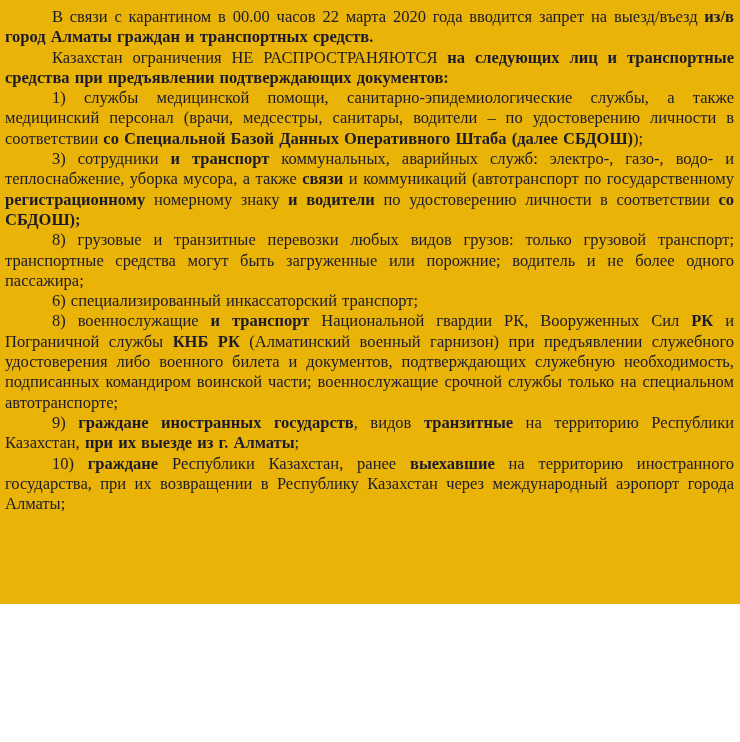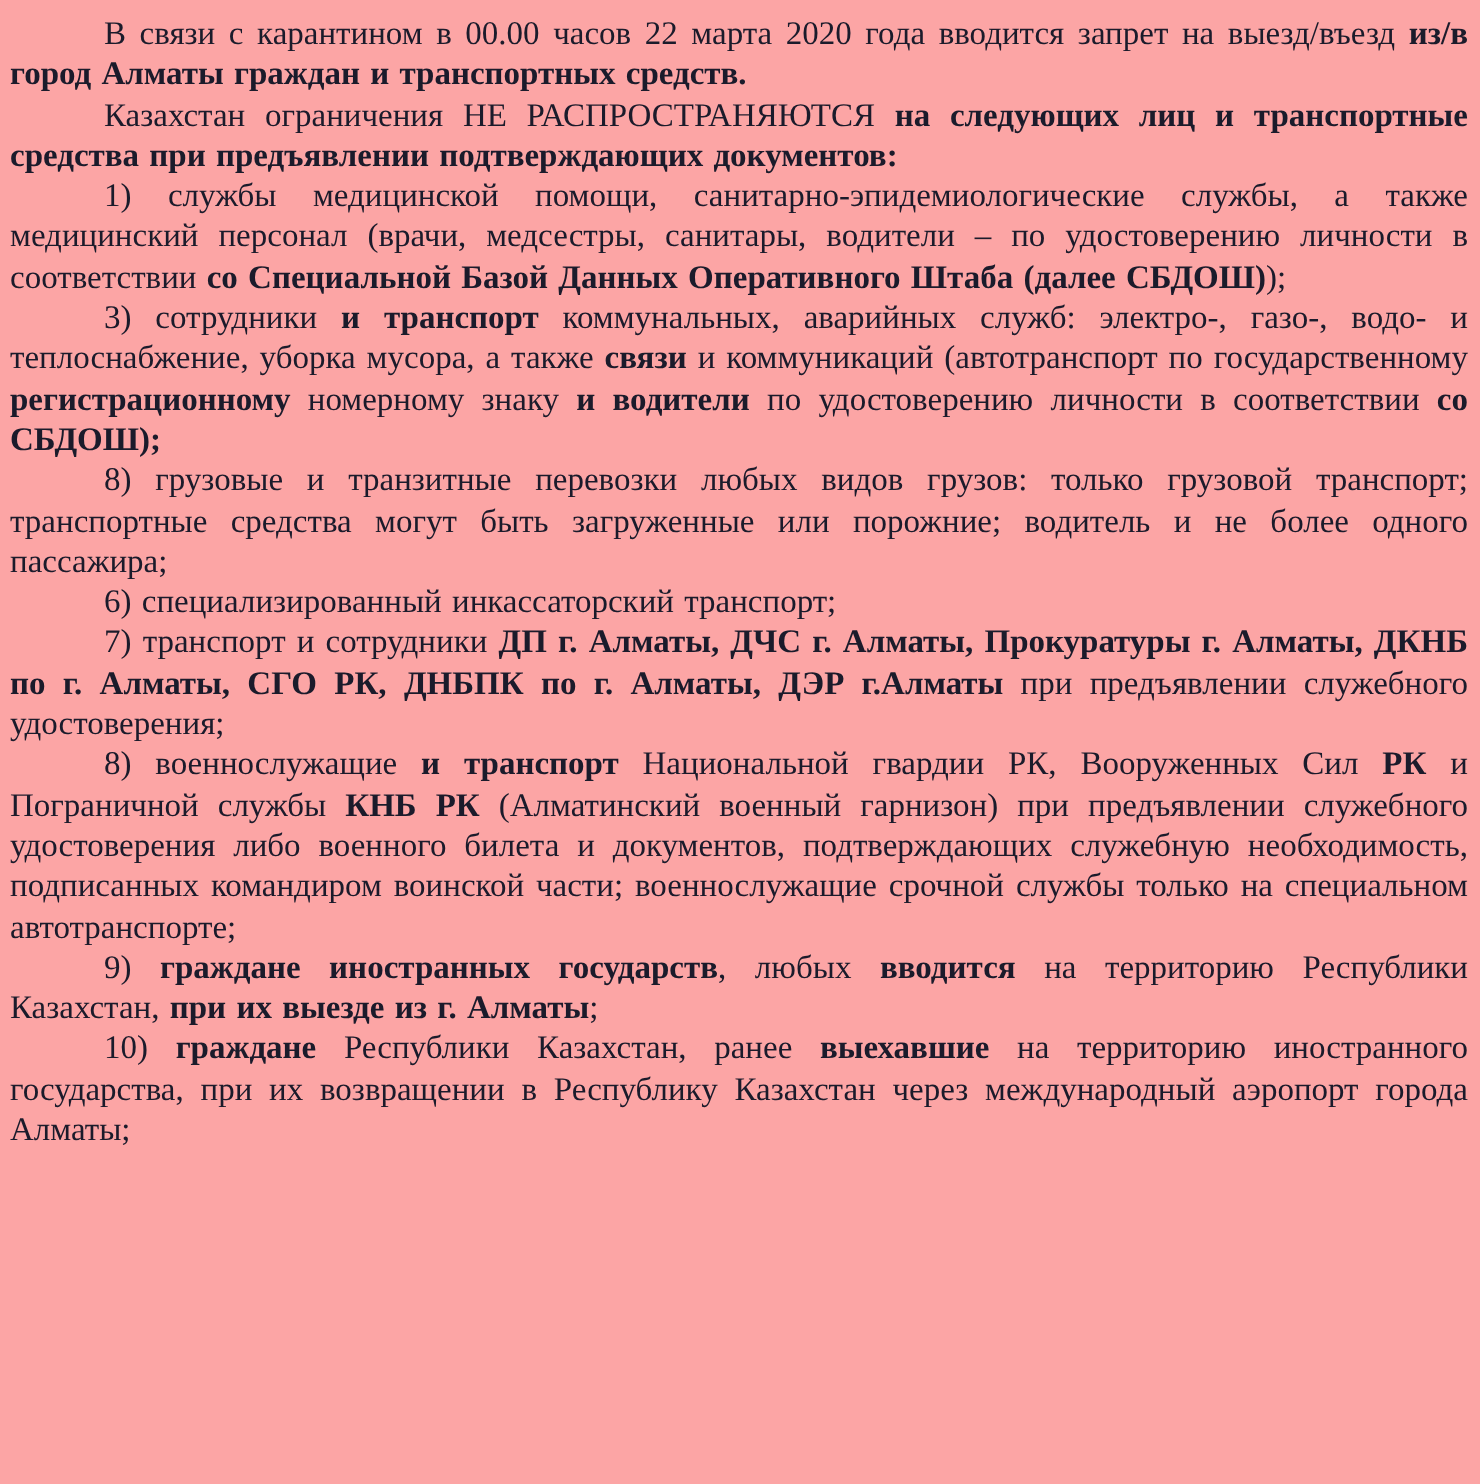--- a/index.html
+++ b/index.html
@@ -3,22 +3,22 @@
 <meta charset="utf-8">
 <style>
   html, body {
     margin: 0;
     padding: 0;
     background: #ffffff;
   }
   .page {
     position: relative;
     width: 740px;
-    height: 742px;
-    background: #fca5a5;
+    height: 604px;
+    background: #eab308;
     box-sizing: border-box;
     padding: 7px 6px 0 5px;
     overflow: hidden;
   }
   .doc {
     width: 100%;
   }
   p.para {
     margin: 0;
     padding: 0;
@@ -38,18 +38,17 @@
 <body>
 
 <div class="page">
   <div class="doc" id="doc-body">
       <p class="para"><span>В связи с карантином в 00.00 часов 22 марта 2020 года вводится запрет на выезд/въезд </span><span class="b">из/в город Алматы граждан и транспортных средств.</span></p>
       <p class="para"><span>Казахстан ограничения НЕ РАСПРОСТРАНЯЮТСЯ </span><span class="b">на следующих лиц и транспортные средства при предъявлении подтверждающих документов:</span></p>
       <p class="para"><span>1) службы медицинской помощи, санитарно-эпидемиологические службы, а также медицинский персонал (врачи, медсестры, санитары, водители – по удостоверению личности в соответствии </span><span class="b">со Специальной Базой Данных Оперативного Штаба (далее СБДОШ)</span><span>);</span></p>
       <p class="para"><span>3) сотрудники </span><span class="b">и транспорт</span><span> коммунальных, аварийных служб: электро-, газо-, водо- и теплоснабжение, уборка мусора, а также </span><span class="b">связи</span><span> и коммуникаций (автотранспорт по государственному </span><span class="b">регистрационному</span><span> номерному знаку </span><span class="b">и водители</span><span> по удостоверению личности в соответствии </span><span class="b">со СБДОШ);</span></p>
       <p class="para"><span>8) грузовые и транзитные перевозки любых видов грузов: только грузовой транспорт; транспортные средства могут быть загруженные или порожние; водитель и не более одного пассажира;</span></p>
       <p class="para"><span>6) специализированный инкассаторский транспорт;</span></p>
-      <p class="para"><span>7) транспорт и сотрудники </span><span class="b">ДП г. Алматы, ДЧС г. Алматы, Прокуратуры г. Алматы, ДКНБ по г. Алматы, СГО РК, ДНБПК по г. Алматы, ДЭР г.Алматы</span><span> при предъявлении служебного удостоверения;</span></p>
       <p class="para"><span>8) военнослужащие </span><span class="b">и транспорт</span><span> Национальной гвардии РК, Вооруженных Сил </span><span class="b">РК</span><span> и Пограничной службы </span><span class="b">КНБ РК</span><span> (Алматинский военный гарнизон) при предъявлении служебного удостоверения либо военного билета и документов, подтверждающих служебную необходимость, подписанных командиром воинской части; военнослужащие срочной службы только на специальном автотранспорте;</span></p>
-      <p class="para"><span>9) </span><span class="b">граждане иностранных государств</span><span>, любых </span><span class="b">вводится</span><span> на территорию Республики Казахстан, </span><span class="b">при их выезде из г. Алматы</span><span>;</span></p>
+      <p class="para"><span>9) </span><span class="b">граждане иностранных государств</span><span>, видов </span><span class="b">транзитные</span><span> на территорию Республики Казахстан, </span><span class="b">при их выезде из г. Алматы</span><span>;</span></p>
       <p class="para"><span>10) </span><span class="b">граждане</span><span> Республики Казахстан, ранее </span><span class="b">выехавшие</span><span> на территорию иностранного государства, при их возвращении в Республику Казахстан через международный аэропорт города Алматы;</span></p>
     </div>
 </div>
 
 </body></html>

